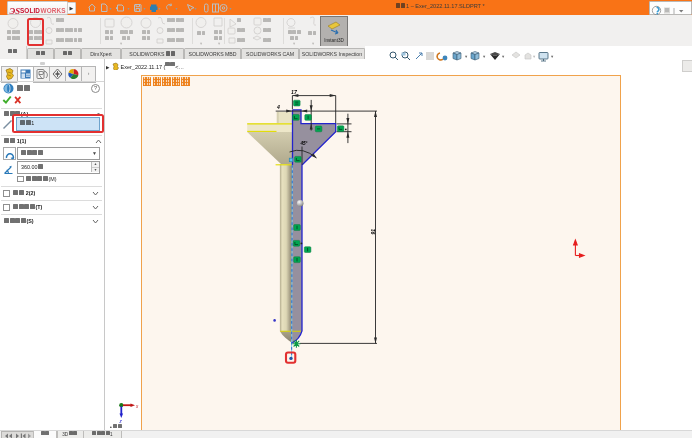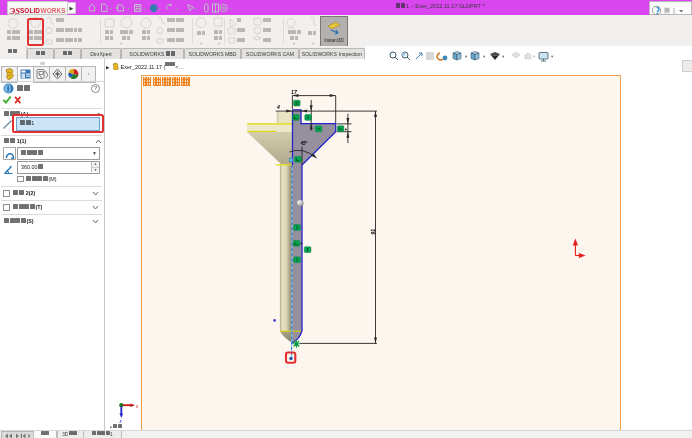--- a/index.html
+++ b/index.html
@@ -11,21 +11,21 @@
 .c5{width:5px;height:5.4px;margin-right:.6px;}
 .c55{width:5.4px;height:5.6px;margin-right:.7px;}
 .c45{width:4.4px;height:4.6px;margin-right:.6px;}
 .c4{width:3.9px;height:4.2px;margin-right:.5px;}
 .cgray{background:rgba(143,141,139,.58);}
 .corange{background:
  repeating-linear-gradient(90deg,rgba(237,128,26,.95) 0 1.1px,rgba(237,128,26,0) 1.1px 2.5px),
  repeating-linear-gradient(0deg,rgba(237,128,26,.95) 0 1.3px,rgba(237,128,26,.25) 1.3px 2.9px);}
 .c8{width:8.4px;height:8.6px;margin-right:1.2px;}
 
-#titlebar{left:0;top:0;width:692px;height:14.5px;background:#d946ef;border-bottom:1px solid #e3e3e3;}
+#titlebar{left:0;top:0;width:692px;height:14.5px;background:#f97316;border-bottom:1px solid #e3e3e3;}
 #swlogo{left:7px;top:1px;width:59px;height:11.5px;background:linear-gradient(#ffffff,#f0efee);border:1px solid #c9c7c5;border-radius:1px;}
 
 #ribbon{left:0;top:14.5px;width:692px;height:31.5px;background:#f1f0ef;}
 
 #tabrow{left:0;top:46px;width:365px;height:12.5px;background:#f1f0ef;border-bottom:1px solid #cfcecc;}
 .tab{position:absolute;top:1.5px;height:10px;background:#e3e2e0;border:1px solid #b9b8b6;border-bottom:none;font-size:5.2px;color:#3a3a3a;text-align:center;line-height:10.5px;border-radius:1.5px 1.5px 0 0;}
 
 #lower{left:0;top:58.5px;width:692px;height:371px;background:#ffffff;}
 
 #lpanel{left:0;top:0;width:104px;height:371px;background:#fff;border-right:1px solid #c8c8c8;}

